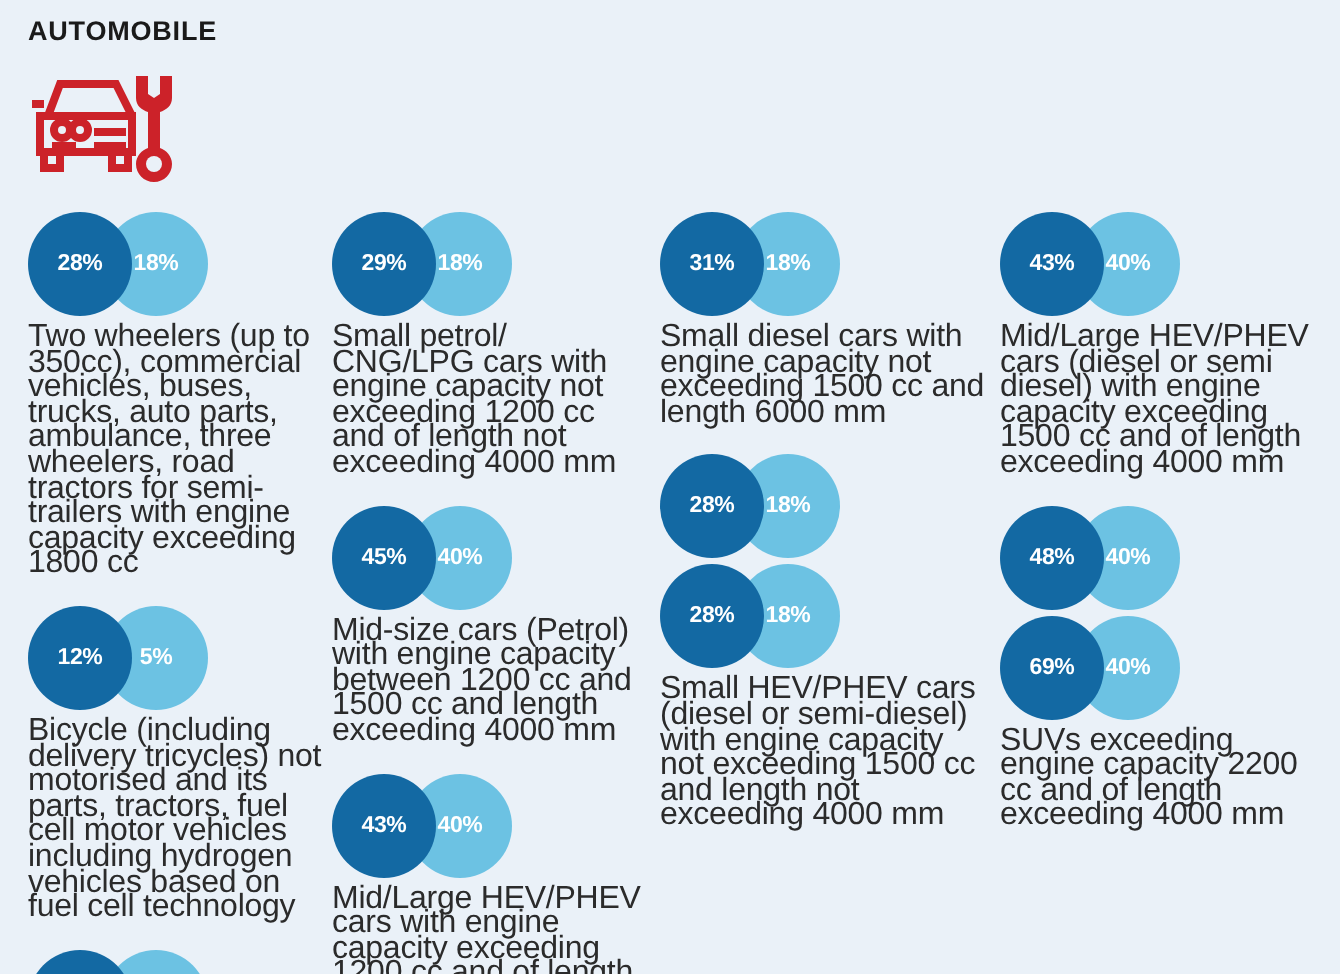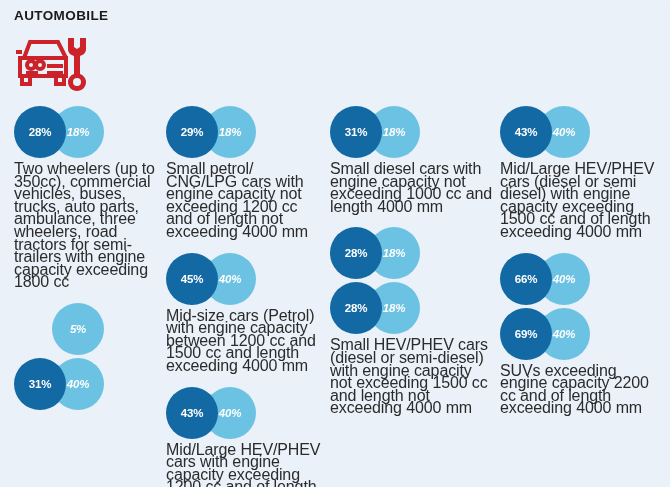--- a/index.html
+++ b/index.html
@@ -50,21 +50,21 @@
     display:flex;
     align-items:center;
     justify-content:center;
     color:#ffffff;
     font-size:11.5px;
     font-weight:bold;
     font-family:"Liberation Sans", sans-serif;
     letter-spacing:-0.2px;
   }
   .bubble.dark  { left:0px;  background:#1369a3; z-index:2; }
-  .bubble.light { left:38px; background:#6cc2e3; z-index:1;font-style:italic; }
+  .bubble.light { left:38px; background:#6cc2e3; z-index:1; }
 
   
   .caption {
     font-size:16px;
     line-height:12.6px;
     color:#2b2b2b;
     font-family:"Liberation Sans", sans-serif;
     letter-spacing:-0.12px;
     margin-bottom:14px;
     padding-top:2px;
@@ -107,22 +107,24 @@
   <div class="column" id="col-0">
       <div class="entry">
         <div class="pair">
           <div class="bubble dark">28%</div>
           <div class="bubble light">18%</div>
         </div>
         <div class="caption">Two wheelers (up to 350cc), commercial vehicles, buses, trucks, auto parts, ambulance, three wheelers, road tractors for semi-trailers with engine capacity exceeding 1800 cc</div>
       </div>
       <div class="entry">
         <div class="pair">
+          <div class="bubble dark">12%</div>
           <div class="bubble light">5%</div>
         </div>
+        <div class="caption">Bicycle (including delivery tricycles) not motorised and its parts, tractors, fuel cell motor vehicles including hydrogen vehicles based on fuel cell technology</div>
       </div>
       <div class="entry">
         <div class="pair">
           <div class="bubble dark">31%</div>
           <div class="bubble light">40%</div>
         </div>
       </div>
     </div>
   <div class="column" id="col-1">
       <div class="entry">
@@ -146,21 +148,21 @@
         </div>
         <div class="caption">Mid/Large HEV/PHEV cars with engine capacity exceeding 1200 cc and of length exceeding 4000 mm</div>
       </div>
     </div>
   <div class="column" id="col-2">
       <div class="entry">
         <div class="pair">
           <div class="bubble dark">31%</div>
           <div class="bubble light">18%</div>
         </div>
-        <div class="caption">Small diesel cars with engine capacity not exceeding 1000 cc and length 4000 mm</div>
+        <div class="caption">Small diesel cars with engine capacity not exceeding 1500 cc and length 6000 mm</div>
       </div>
       <div class="entry">
         <div class="pair">
           <div class="bubble dark">28%</div>
           <div class="bubble light">18%</div>
         </div>
       </div>
       <div class="entry">
         <div class="pair">
           <div class="bubble dark">28%</div>
@@ -172,21 +174,21 @@
   <div class="column" id="col-3">
       <div class="entry">
         <div class="pair">
           <div class="bubble dark">43%</div>
           <div class="bubble light">40%</div>
         </div>
         <div class="caption">Mid/Large HEV/PHEV cars (diesel or semi diesel) with engine capacity exceeding 1500 cc and of length exceeding 4000 mm</div>
       </div>
       <div class="entry">
         <div class="pair">
-          <div class="bubble dark">66%</div>
+          <div class="bubble dark">48%</div>
           <div class="bubble light">40%</div>
         </div>
       </div>
       <div class="entry">
         <div class="pair">
           <div class="bubble dark">69%</div>
           <div class="bubble light">40%</div>
         </div>
         <div class="caption">SUVs exceeding engine capacity 2200 cc and of length exceeding 4000 mm</div>
       </div>

